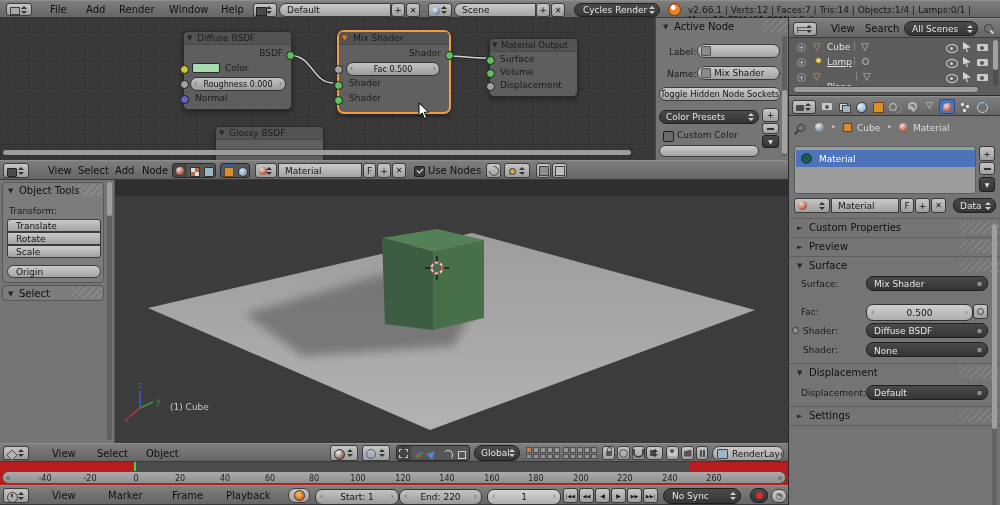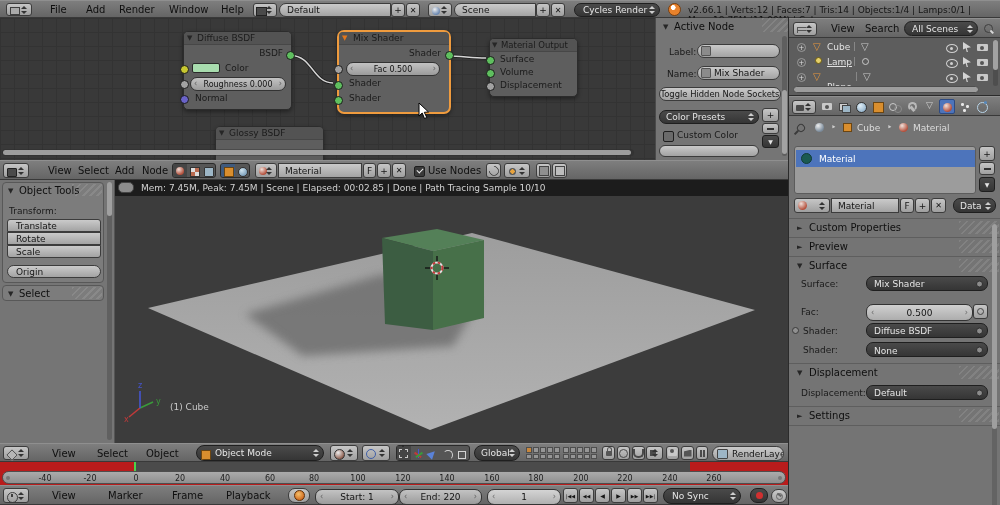--- a/index.html
+++ b/index.html
@@ -262,24 +262,20 @@
     <div class="r" style="left:2px;top:105px;width:102px;height:16px;background:#7c7c7c;border:1px solid #585858;border-radius:4px;">
       <div class="r stripe" style="right:1px;top:1px;width:30px;height:12px;"></div>
       <span class="exp r" style="left:5px;top:4px;">▼</span>
       <span class="r m" style="left:16px;top:2px;">Select</span>
     </div>
     <div class="r" style="left:107px;top:2px;width:5px;height:258px;background:#606060;border-radius:3px;">
       <div class="r" style="left:0;top:0;width:5px;height:34px;background:#a0a0a0;border-radius:3px;"></div>
     </div>
   </div>
 
-  <div class="r" style="left:115px;top:180px;width:673px;height:16px;background:#1c1c1c;">
-    <div class="r" style="left:3px;top:2px;width:16px;height:11px;background:#8d8d8d;border-radius:5px;border:1px solid #444;"></div>
-    <span class="r s9" style="left:26px;top:3px;color:#d2d2d2;">Mem: 7.45M, Peak: 7.45M | Scene | Elapsed: 00:02.85 | Done | Path Tracing Sample 10/10</span>
-  </div>
 
   <div class="r" style="left:115px;top:196px;width:673px;height:247px;background:#3c3c3c;overflow:hidden;">
     <svg width="673" height="247">
       <defs>
         <linearGradient id="pg" x1="0" y1="0" x2="0" y2="1">
           <stop offset="0" stop-color="#9d9d9d"></stop>
             <stop offset="1" stop-color="#b2b2b2"></stop>
         </linearGradient>
         <filter id="soft" x="-30%" y="-30%" width="160%" height="160%">
             <feGaussianBlur stdDeviation="5"></feGaussianBlur>
@@ -311,25 +307,20 @@
   </div>
 
   <div class="r hdr" style="left:0;top:443px;width:788px;height:19px;">
     <div class="r wlsq" style="left:3px;top:2px;width:26px;height:14px;">
       <span style="position:absolute;left:3px;top:3px;width:8px;height:8px;background:#b5b5b5;border:1px solid #3e3e3e;transform:rotate(45deg) scale(.8);"></span>
       <span class="ud" style="color:#333;"></span>
     </div>
     <span class="r m" style="left:52px;top:4px;">View</span>
     <span class="r m" style="left:97px;top:4px;">Select</span>
     <span class="r m" style="left:146px;top:4px;">Object</span>
-    <div class="r wd" style="left:196px;top:1px;width:128px;height:16px;padding-left:18px;">
-      <span style="position:absolute;left:4px;top:4px;width:8px;height:8px;background:#d98e2e;border:1px solid #6b4512;"></span>
-      <span>Object Mode</span>
-      <span class="ud" style="color:#cfcfcf;"></span>
-    </div>
     <div class="r wlsq" style="left:330px;top:1px;width:28px;height:16px;">
       <span style="position:absolute;left:3px;top:3px;width:9px;height:9px;border-radius:50%;background:radial-gradient(circle at 35% 30%,#eee,#8a5a4a 75%);border:1px solid #333;"></span>
       <span class="ud" style="color:#333;"></span>
     </div>
     <div class="r wlsq" style="left:362px;top:1px;width:28px;height:16px;">
       <span style="position:absolute;left:3px;top:3px;width:8px;height:8px;border:1.5px solid #3f5fa8;border-radius:50%;"></span>
       <span class="ud" style="color:#333;"></span>
     </div>
     <div class="r" style="left:396px;top:1px;width:74px;height:16px;background:#565656;border:1px solid #2a2a2a;border-radius:3px;display:flex;align-items:center;">
       <span style="width:14px;height:100%;background:#454545;display:flex;align-items:center;justify-content:center;">

